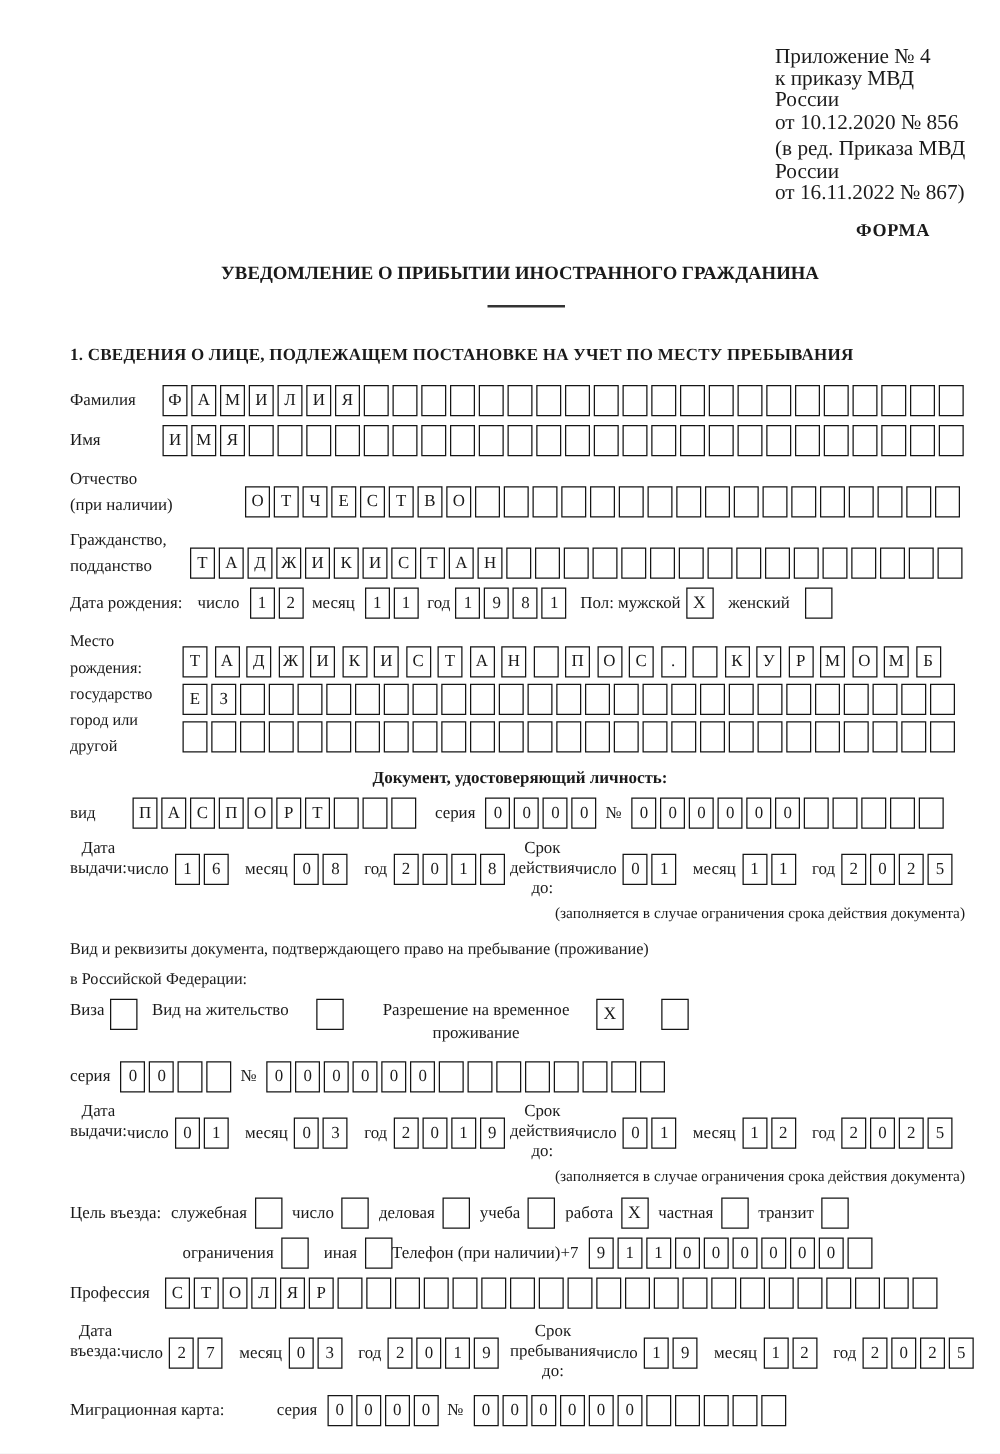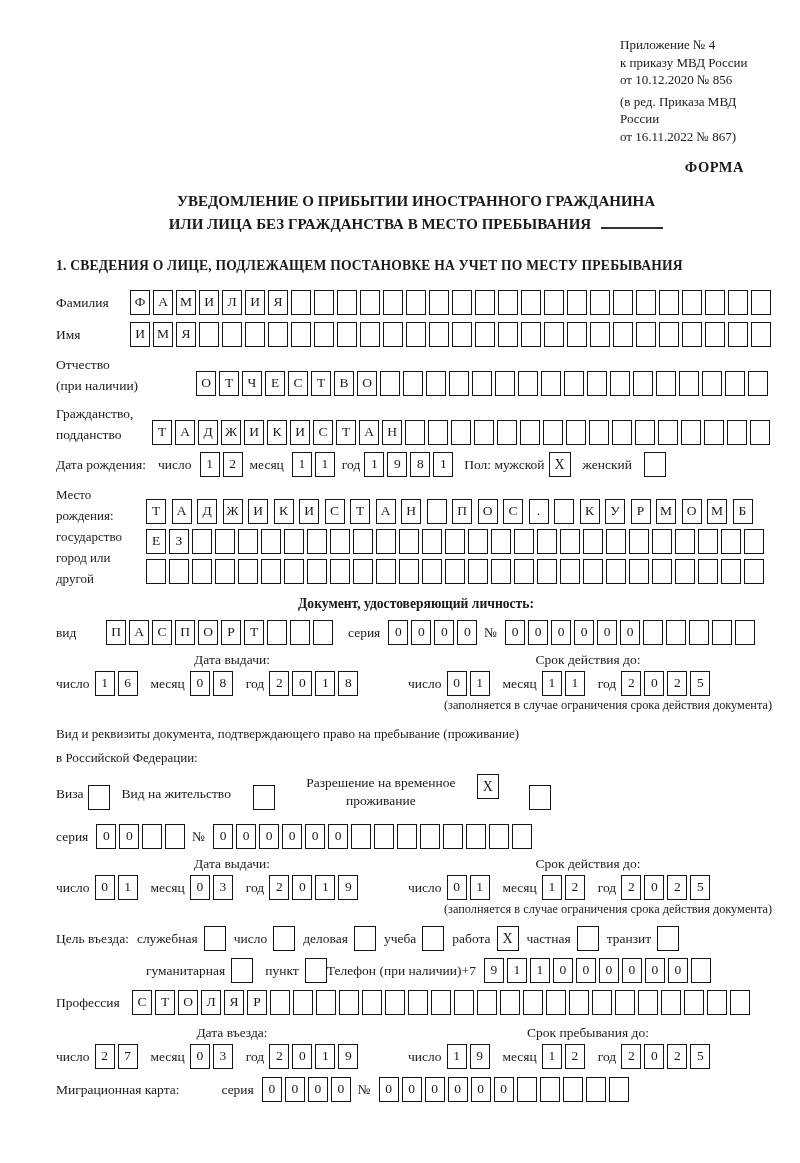--- a/index.html
+++ b/index.html
@@ -4,21 +4,21 @@
 <style>
   * { box-sizing: border-box; }
   body { margin: 0; background: #e8e8e8; }
   .page {
     width: 800px; height: 1163px; margin: 0 auto; background: #ffffff;
     font-family: "Liberation Serif", "DejaVu Serif", serif;
     color: #1a1a1a; position: relative; overflow: hidden;
     padding: 36px 24px 10px 56px;
   }
   
-  .hdr-note { margin-left: 564px; font-size: 13px; line-height: 17.5px; }
+  .hdr-note { margin-left: 564px; font-size: 17px; line-height: 17.5px; }
   .hdr-note .grp2 { margin-top: 4px; }
   .forma { text-align: right; padding-right: 32px; font-weight: bold; font-size: 14.5px; margin-top: 14px; letter-spacing: .5px; }
   
   .title { text-align: center; font-weight: bold; font-size: 15px; line-height: 23px; margin-top: 14px; }
   .blank-line { display: inline-block; width: 62px; border-bottom: 2px solid #333; height: 14px; margin-left: 10px; }
   .sec-heading { font-weight: bold; font-size: 13.6px; margin-top: 22px; margin-bottom: 16px; letter-spacing: .2px; }
   
   .frow { display: flex; align-items: center; margin-bottom: 7px; font-size: 13.5px; }
   .frow.top { align-items: flex-end; }
   .lbl { flex: 0 0 auto; }
@@ -32,31 +32,31 @@
   .checkbox {
     display: inline-block; width: 22px; height: 25px; border: 1.6px solid #151515;
     text-align: center; line-height: 23px; font-size: 14px; flex: 0 0 auto;
   }
   .w74 { width: 74px; } .w140 { width: 140px; } .w96 { width: 96px; } .w90 { width: 90px; flex: 0 0 90px; font-size: 13px; }
   .stackrows .boxrow { margin-bottom: 5px; }
   .gap4 { margin-left: 4px; } .gap8 { margin-left: 8px; } .gap12 { margin-left: 12px; } .gap20 { margin-left: 20px; } .gap30 { }
   .center-bold { text-align: center; font-weight: bold; font-size: 13.6px; margin: 6px 0 8px 0; }
   
   .dates-row { display: flex; margin-bottom: 2px; font-size: 13.5px; }
-  .dates-col { display: flex; flex-direction: column; }
+  .dates-col { display: flex; flex-direction: row; }
   .dates-col.left { width: 352px; }
   .dates-col.right { width: 360px; }
   .dates-heading { text-align: center; margin-bottom: 3px; }
   .dategrp { display: flex; align-items: center; }
   .dategrp .dlabel { margin-right: 5px; }
   .dategrp .boxes { margin-right: 10px; }
   .doc-note { text-align: right; font-size: 12.3px; margin: 1px 4px 9px 0; }
   .intro { font-size: 13px; line-height: 24px; }
   
-  .options-row { display: flex; align-items: flex-end; margin: 4px 0 14px 0; font-size: 13.5px; }
+  .options-row { display: flex; align-items: flex-start; margin: 4px 0 14px 0; font-size: 13.5px; }
   .opt { display: flex; align-items: flex-start; }
   .opt .olabel { line-height: 18px; }
   .opt .olabel.multi { text-align: center; }
   .opt3 .olabel { max-width: 172px; }
   .opt4 .olabel { max-width: 180px; }
   .opt .checkbox { margin-left: 10px; }
   
   .purpose-pair { display: flex; align-items: center; }
   .purpose-pair .checkbox { margin-left: 6px; }
   .phone-boxes { display: inline-flex; }
@@ -70,21 +70,21 @@
     <div>Приложение № 4</div>
     <div>к приказу МВД России</div>
     <div>от 10.12.2020 № 856</div>
     <div class="grp2">(в ред. Приказа МВД России</div>
     <div>от 16.11.2022 № 867)</div>
   </div>
   <div class="forma">ФОРМА</div>
 
   <div class="title">
     <div>УВЕДОМЛЕНИЕ О ПРИБЫТИИ ИНОСТРАННОГО ГРАЖДАНИНА</div>
-    <div><span>ИЛИ ЛИЦА БЕЗ ГРАЖДАНСТВА В МЕСТО ПРЕБЫВАНИЯ</span><span class="blank-line"></span></div>
+    <div><span class="blank-line"></span></div>
   </div>
 
   <div class="sec-heading">1. СВЕДЕНИЯ О ЛИЦЕ, ПОДЛЕЖАЩЕМ ПОСТАНОВКЕ НА УЧЕТ ПО МЕСТУ ПРЕБЫВАНИЯ</div>
 
   <div class="frow">
     <span class="lbl w74">Фамилия</span>
     <span class="boxes">
         <span class="cell">Ф</span>
         <span class="cell">А</span>
         <span class="cell">М</span>
@@ -549,25 +549,25 @@
       <span class="checkbox"></span>
     </span>
     <span class="purpose-pair gap8">
       <span>транзит</span>
       <span class="checkbox"></span>
     </span>
   </div>
 
   <div class="frow" style="margin-left:90px">
     <span class="purpose-pair">
-      <span>гуманитарная</span>
+      <span>ограничения</span>
       <span class="checkbox"></span>
     </span>
     <span class="purpose-pair gap12">
-      <span>пункт</span>
+      <span>иная</span>
       <span class="checkbox"></span>
     </span>
     <span class="gap30">Телефон (при наличии)</span>
     <span class="gap30">+7</span>
     <span class="boxes phone-boxes gap8">
         <span class="cell">9</span>
         <span class="cell">1</span>
         <span class="cell">1</span>
         <span class="cell">0</span>
         <span class="cell">0</span>

